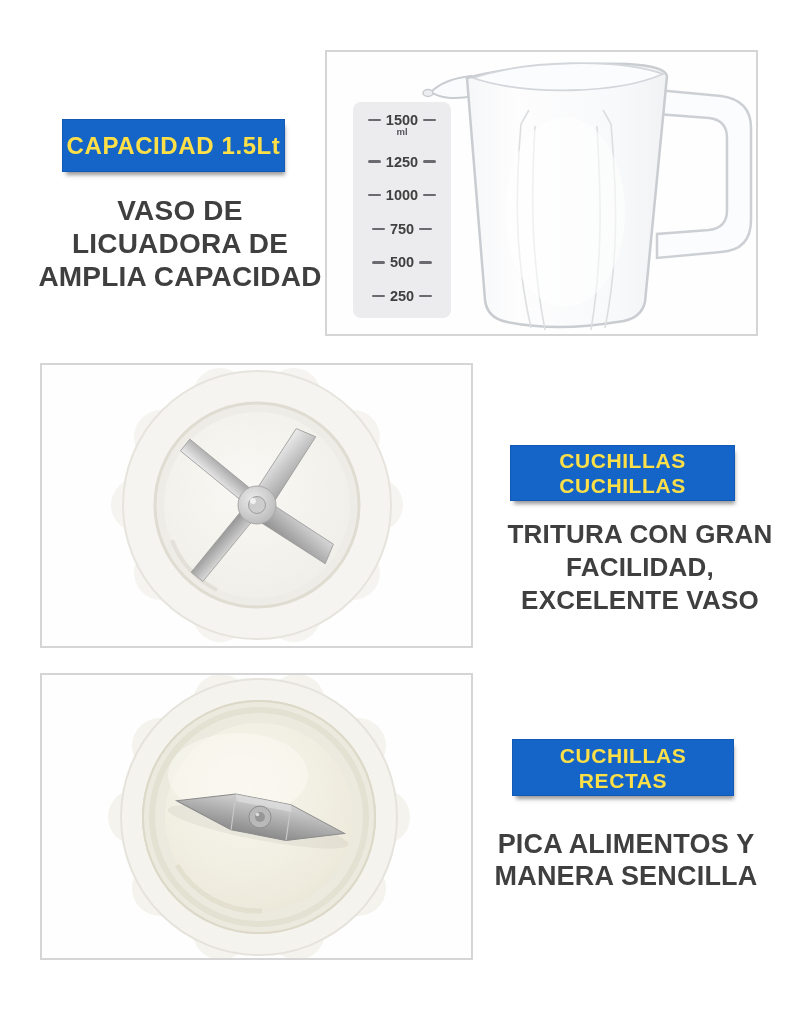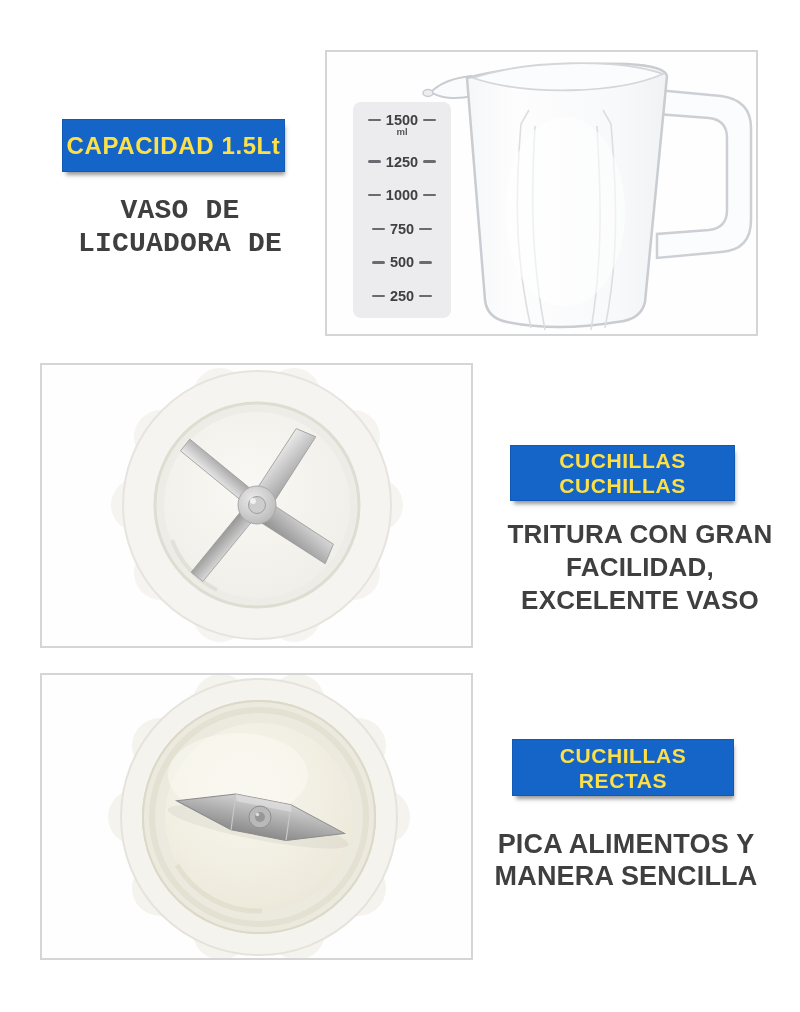--- a/index.html
+++ b/index.html
@@ -34,23 +34,24 @@
 </style>
 </head>
 <body>
 
 <div class="canvas">
 
   <div class="badge" style="left:62px;top:119px;width:223px;height:53px;font-size:24px;">
     <span>CAPACIDAD 1.5Lt</span>
   </div>
 
-  <div class="desc" style="left:22px;top:194px;width:316px;font-size:28px;line-height:33px;font-family:Liberation Mono, monospace;">
+  <div class="desc" style="left:22px;top:194px;width:316px;font-size:28px;line-height:33px;">
     <div>VASO DE</div>
     <div>LICUADORA DE</div>
+    <div>AMPLIA CAPACIDAD</div>
   </div>
 
   <div class="photo-frame" style="left:325px;top:50px;width:429px;height:282px;">
 
     <svg width="429" height="282" viewBox="0 0 429 282" style="position:absolute;left:0;top:0;">
       <defs>
         <linearGradient id="jarBody" x1="0" y1="0" x2="1" y2="0">
           <stop offset="0" stop-color="#f6f7f8"></stop>
             <stop offset="0.25" stop-color="#fdfdfe"></stop>
           <stop offset="0.75" stop-color="#f8f9fa"></stop>

